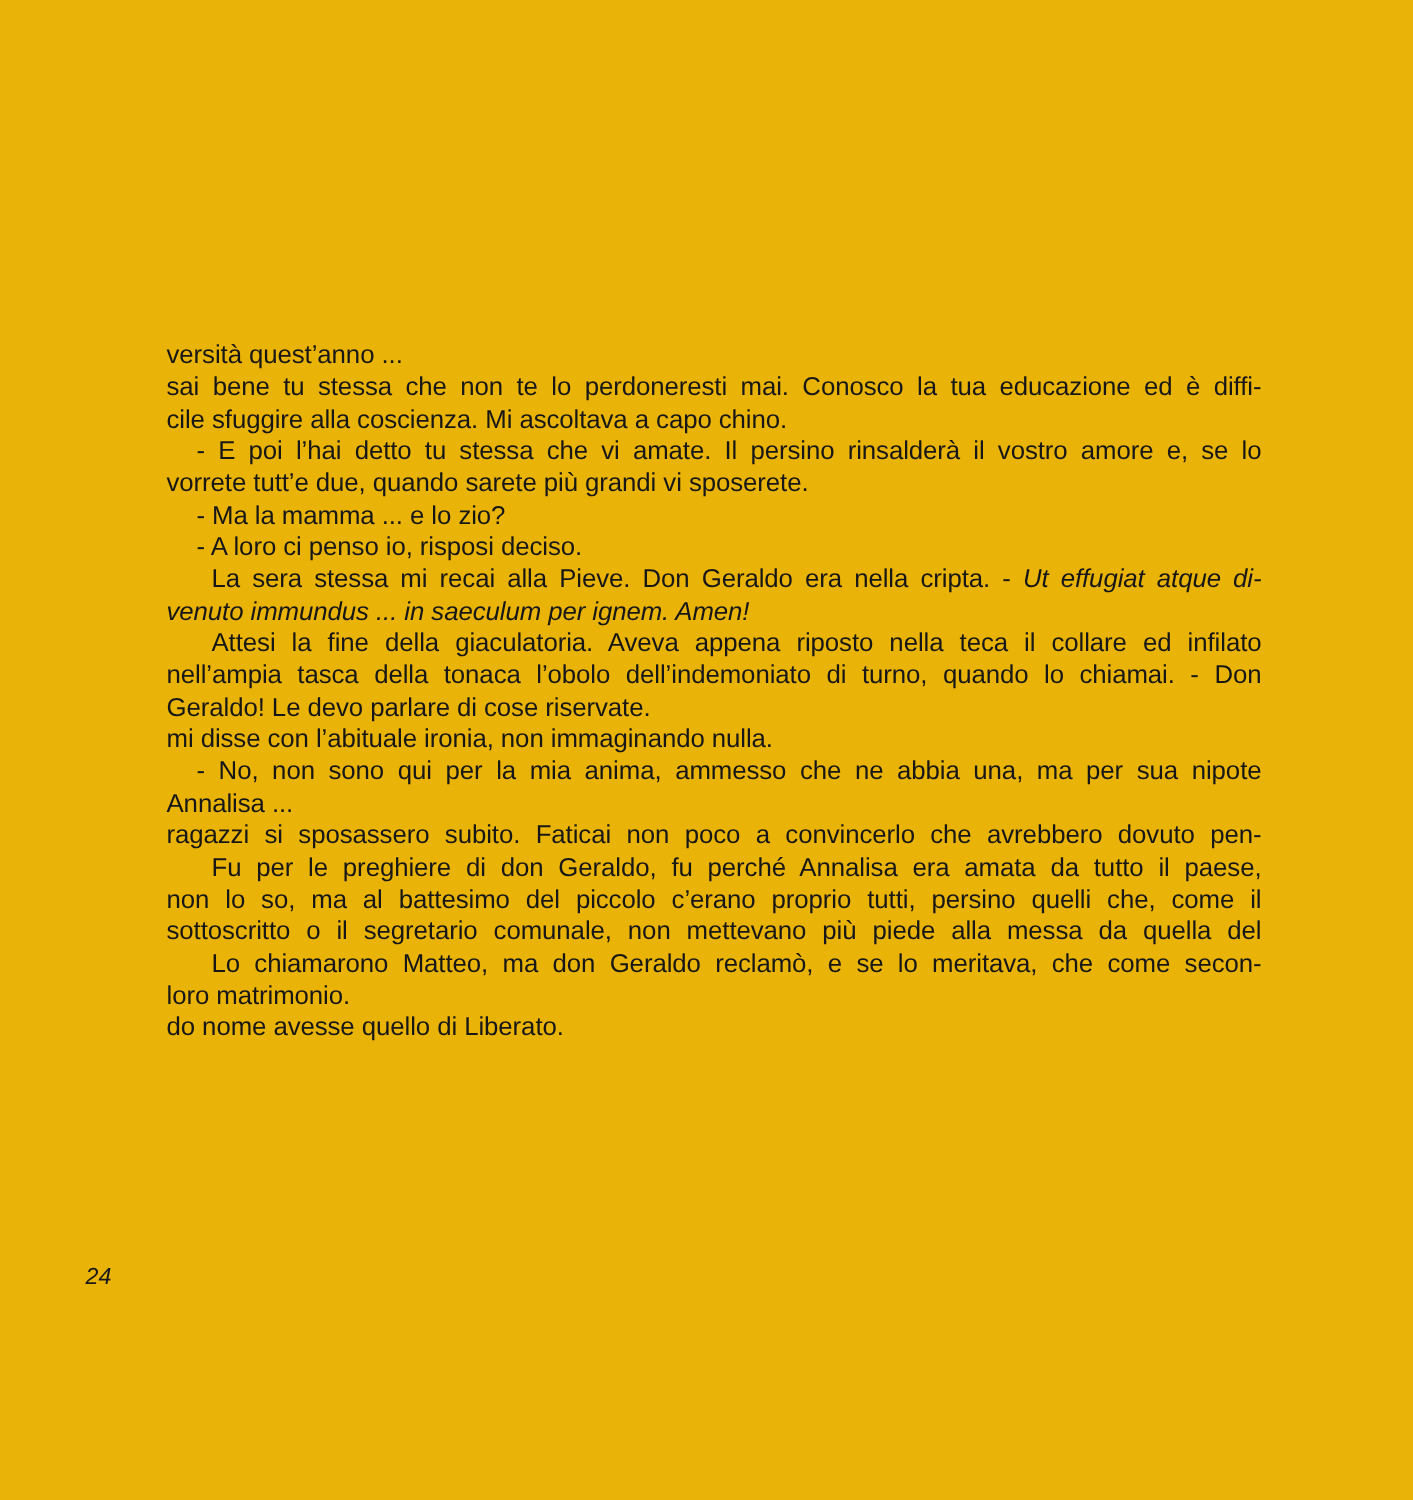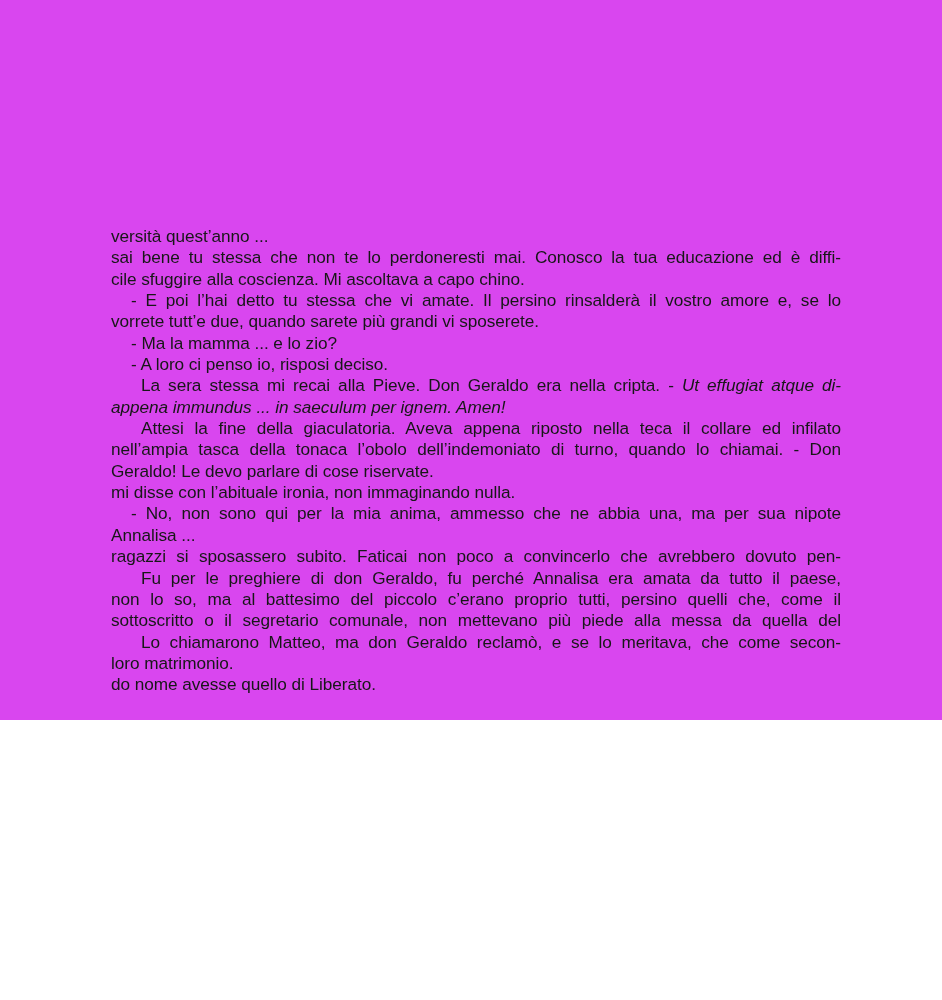--- a/index.html
+++ b/index.html
@@ -6,22 +6,22 @@
     margin: 0;
     padding: 0;
     background: #ffffff;
   }
   body {
     font-family: "Liberation Sans", sans-serif;
   }
   .page {
     position: relative;
     width: 942px;
-    height: 720px;
-    background: #d946ef;
+    height: 1000px;
+    background: #eab308;
     overflow: hidden;
     box-sizing: border-box;
   }
   .text-block {
     position: absolute;
     left: 111px;
     top: 226px;
     width: 730px;
   }
   .line {
@@ -80,21 +80,21 @@
 
     <div class="line last">vorrete tutt’e due, quando sarete più grandi vi sposerete.</div>
 
     <div class="line last ind-dash">- Ma la mamma ... e lo zio?</div>
 
     <div class="line last ind-dash">- A loro ci penso io, risposi deciso.</div>
 
     <div class="line just ind-para"><span>La sera stessa mi recai alla Pieve. Don Geraldo era nella cripta. - </span><span class="ital">Ut effugiat atque di-</span></div>
 
 
-    <div class="line last ital">appena immundus ... in saeculum per ignem. Amen!</div>
+    <div class="line last ital">venuto immundus ... in saeculum per ignem. Amen!</div>
 
     <div class="line just ind-para">Attesi la fine della giaculatoria. Aveva appena riposto nella teca il collare ed infilato</div>
 
     <div class="line just">nell’ampia tasca della tonaca l’obolo dell’indemoniato di turno, quando lo chiamai. - Don</div>
 
     <div class="line last">Geraldo! Le devo parlare di cose riservate.</div>
 
 
     <div class="line last">mi disse con l’abituale ironia, non immaginando nulla.</div>
 

